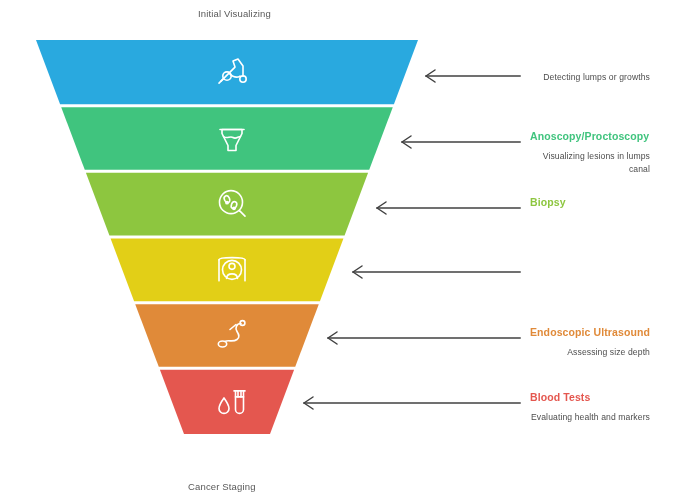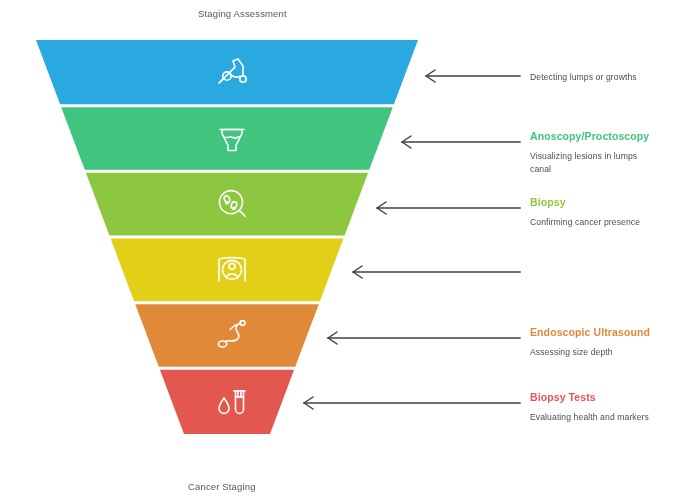--- a/index.html
+++ b/index.html
@@ -51,28 +51,29 @@
     letter-spacing: 0.1px;
     margin: 0;
   }
   .stage-desc {
     font-size: 8.6px;
     color: #4d4d4d;
     line-height: 12.5px;
     letter-spacing: 0.1px;
     margin: 7px 0 0 0;
     max-width: 120px;
+    text-align: right;
   }
 </style>
 </head>
 <body>
 
 <div id="canvas">
 
-  <div class="cap-label" id="top-caption">Staging Assessment</div>
+  <div class="cap-label" id="top-caption">Initial Visualizing</div>
 
   <svg id="funnel-svg" width="700" height="500">
     <g id="funnel-bands">
         <polygon points="36,40 418,40 393.89678510998306,104.16666666666667 60.10321489001692,104.16666666666667" fill="#29a9df"></polygon>
         <polygon points="61.230118443316414,107.16666666666667 392.7698815566836,107.16666666666667 369.2301184433164,169.83333333333334 84.76988155668359,169.83333333333334" fill="#40c47e"></polygon>
         <polygon points="85.89678510998309,172.83333333333334 368.10321489001694,172.83333333333334 344.56345177664974,235.5 109.43654822335026,235.5" fill="#8dc63f"></polygon>
         <polygon points="110.56345177664974,238.5 343.43654822335026,238.5 319.89678510998306,301.1666666666667 134.10321489001694,301.1666666666667" fill="#e2cf17"></polygon>
         <polygon points="135.23011844331643,304.1666666666667 318.7698815566836,304.1666666666667 295.2301184433164,366.83333333333337 158.7698815566836,366.83333333333337" fill="#e08a39"></polygon>
         <polygon points="159.8967851099831,369.83333333333337 294.1032148900169,369.83333333333337 270,434 184,434" fill="#e4574f"></polygon>
       </g>
@@ -149,28 +150,27 @@
   <div id="stage-labels">
       <div class="stage-row" style="top: 64px;">
         <div class="stage-desc">Detecting lumps or growths</div>
       </div>
       <div class="stage-row" style="top: 130px;">
         <div class="stage-title" style="color: rgb(64, 196, 126);">Anoscopy/Proctoscopy</div>
         <div class="stage-desc">Visualizing lesions in lumps canal</div>
       </div>
       <div class="stage-row" style="top: 196px;">
         <div class="stage-title" style="color: rgb(141, 198, 63);">Biopsy</div>
-        <div class="stage-desc">Confirming cancer presence</div>
       </div>
       <div class="stage-row" style="top: 260px;">
       </div>
       <div class="stage-row" style="top: 326px;">
         <div class="stage-title" style="color: rgb(224, 138, 57);">Endoscopic Ultrasound</div>
         <div class="stage-desc">Assessing size depth</div>
       </div>
       <div class="stage-row" style="top: 391px;">
-        <div class="stage-title" style="color: rgb(228, 87, 79);">Biopsy Tests</div>
+        <div class="stage-title" style="color: rgb(228, 87, 79);">Blood Tests</div>
         <div class="stage-desc">Evaluating health and markers</div>
       </div>
     </div>
 
   <div class="cap-label" id="bottom-caption">Cancer Staging</div>
 </div>
 
 </body></html>

